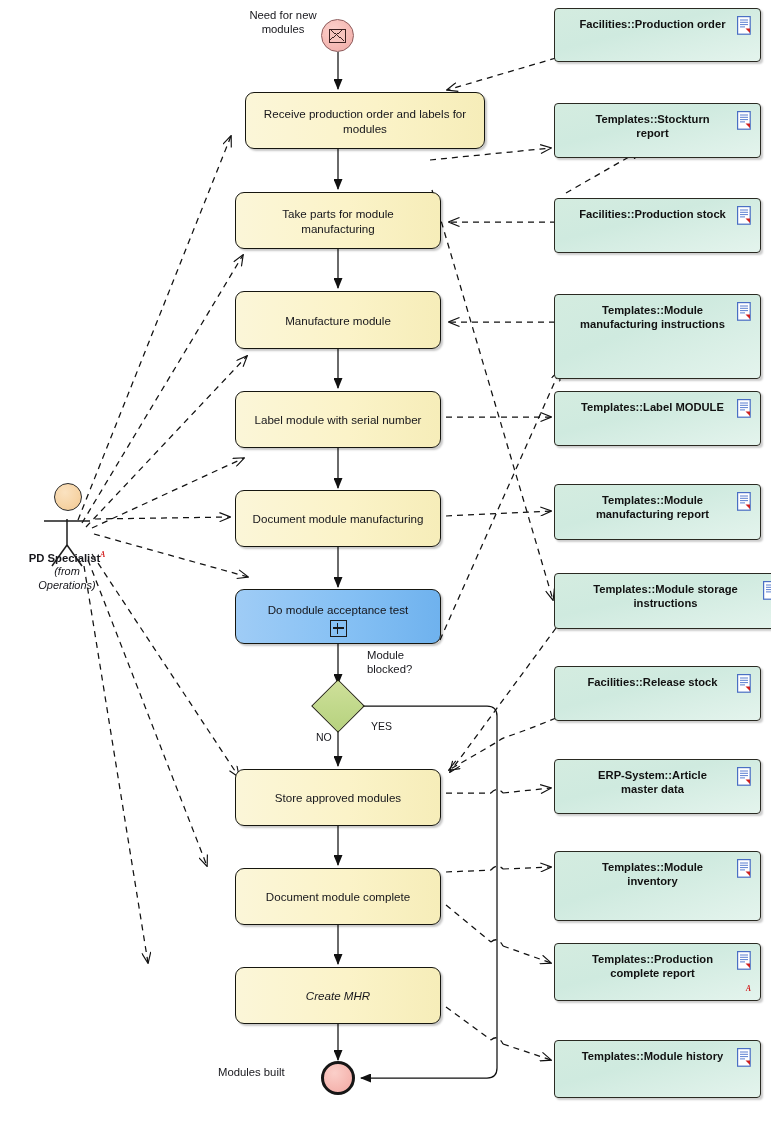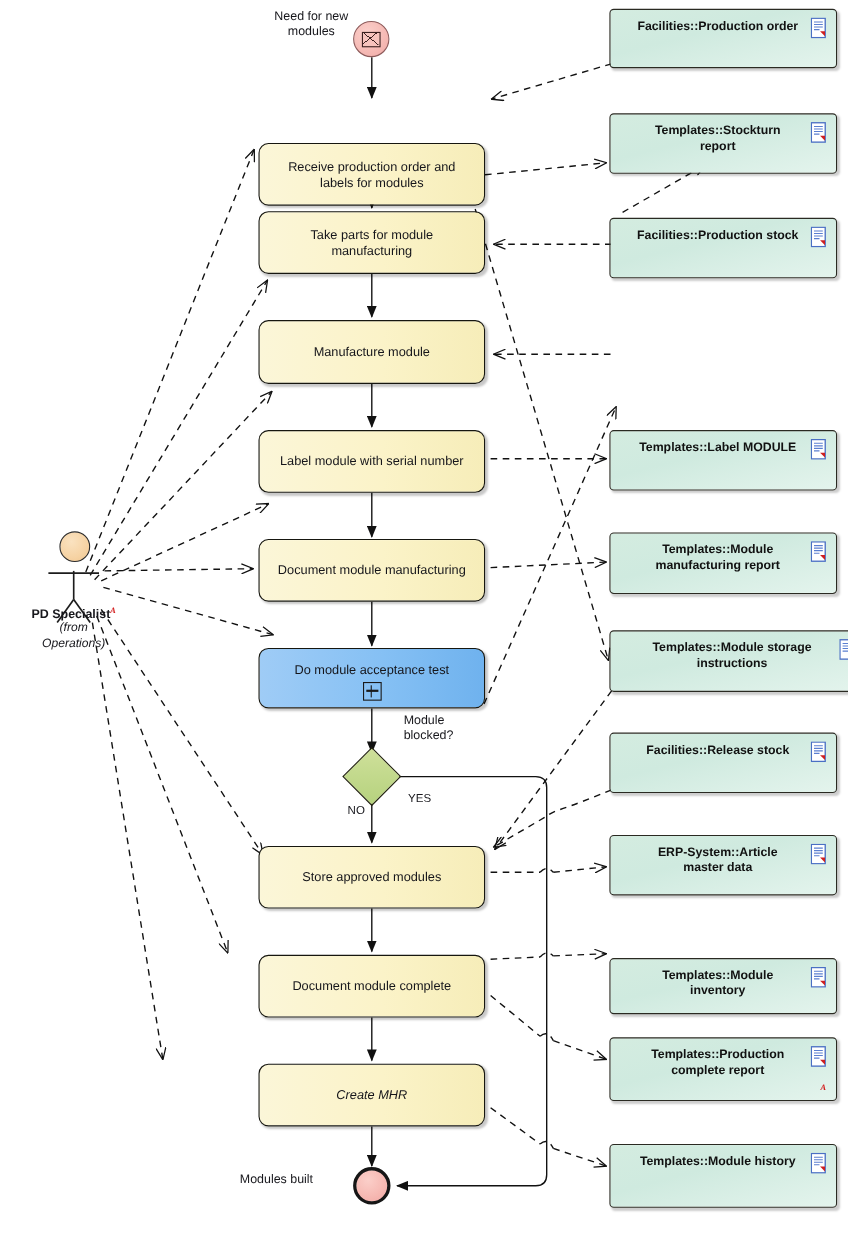--- a/index.html
+++ b/index.html
@@ -199,21 +199,21 @@
     </g>
   </svg>
 
   <div class="node startev" style="left:321px;top:19px;">
     <span class="envelope"></span>
   </div>
   <div class="lbl c" style="left:243px;top:8px;width:80px;">
     <span>Need for new</span><br><span>modules</span>
   </div>
 
-  <div class="node task" style="left:235px;top:92px;width:206px;height:57px;margin-top:38px;">
+  <div class="node task" style="left:245px;top:92px;width:240px;height:57px;">
     <span class="tlabel">Receive production order and labels for modules</span>
   </div>
   <div class="node task" style="left:235px;top:192px;width:206px;height:57px;">
     <span class="tlabel">Take parts for module manufacturing</span>
   </div>
   <div class="node task" style="left:235px;top:291px;width:206px;height:58px;">
     <span class="tlabel">Manufacture module</span>
   </div>
   <div class="node task" style="left:235px;top:391px;width:206px;height:57px;">
     <span class="tlabel">Label module with serial number</span>
@@ -288,20 +288,33 @@
         <g stroke="#5b7fd0" stroke-width="1">
           <line x1="3" y1="4" x2="11" y2="4"></line>
           <line x1="3" y1="6.3" x2="11" y2="6.3"></line>
           <line x1="3" y1="8.6" x2="11" y2="8.6"></line>
           <line x1="3" y1="10.9" x2="8" y2="10.9"></line>
         </g>
         <path d="M8.5,12.5 L13,12.5 L13,17 z" fill="#cf1f1f"></path>
       </svg>
   </div>
 
+  <div class="node doc" style="left:554px;top:294px;width:207px;height:85px;">
+    <span class="dlabel">Templates::Module manufacturing instructions</span>
+    <svg class="docicon" viewBox="0 0 16 19">
+        <rect x="0.6" y="0.6" width="12.6" height="17.6" fill="#ffffff" stroke="#4a6fc4" stroke-width="1.2"></rect>
+        <g stroke="#5b7fd0" stroke-width="1">
+          <line x1="3" y1="4" x2="11" y2="4"></line>
+          <line x1="3" y1="6.3" x2="11" y2="6.3"></line>
+          <line x1="3" y1="8.6" x2="11" y2="8.6"></line>
+          <line x1="3" y1="10.9" x2="8" y2="10.9"></line>
+        </g>
+        <path d="M8.5,12.5 L13,12.5 L13,17 z" fill="#cf1f1f"></path>
+      </svg>
+  </div>
 
   <div class="node doc" style="left:554px;top:391px;width:207px;height:55px;">
     <span class="dlabel">Templates::Label MODULE</span>
     <svg class="docicon" viewBox="0 0 16 19">
         <rect x="0.6" y="0.6" width="12.6" height="17.6" fill="#ffffff" stroke="#4a6fc4" stroke-width="1.2"></rect>
         <g stroke="#5b7fd0" stroke-width="1">
           <line x1="3" y1="4" x2="11" y2="4"></line>
           <line x1="3" y1="6.3" x2="11" y2="6.3"></line>
           <line x1="3" y1="8.6" x2="11" y2="8.6"></line>
           <line x1="3" y1="10.9" x2="8" y2="10.9"></line>
@@ -359,21 +372,21 @@
         <g stroke="#5b7fd0" stroke-width="1">
           <line x1="3" y1="4" x2="11" y2="4"></line>
           <line x1="3" y1="6.3" x2="11" y2="6.3"></line>
           <line x1="3" y1="8.6" x2="11" y2="8.6"></line>
           <line x1="3" y1="10.9" x2="8" y2="10.9"></line>
         </g>
         <path d="M8.5,12.5 L13,12.5 L13,17 z" fill="#cf1f1f"></path>
       </svg>
   </div>
 
-  <div class="node doc" style="left:554px;top:851px;width:207px;height:51px;margin-top:20px;">
+  <div class="node doc" style="left:554px;top:851px;width:207px;height:70px;">
     <span class="dlabel">Templates::Module inventory</span>
     <svg class="docicon" viewBox="0 0 16 19">
         <rect x="0.6" y="0.6" width="12.6" height="17.6" fill="#ffffff" stroke="#4a6fc4" stroke-width="1.2"></rect>
         <g stroke="#5b7fd0" stroke-width="1">
           <line x1="3" y1="4" x2="11" y2="4"></line>
           <line x1="3" y1="6.3" x2="11" y2="6.3"></line>
           <line x1="3" y1="8.6" x2="11" y2="8.6"></line>
           <line x1="3" y1="10.9" x2="8" y2="10.9"></line>
         </g>
         <path d="M8.5,12.5 L13,12.5 L13,17 z" fill="#cf1f1f"></path>

